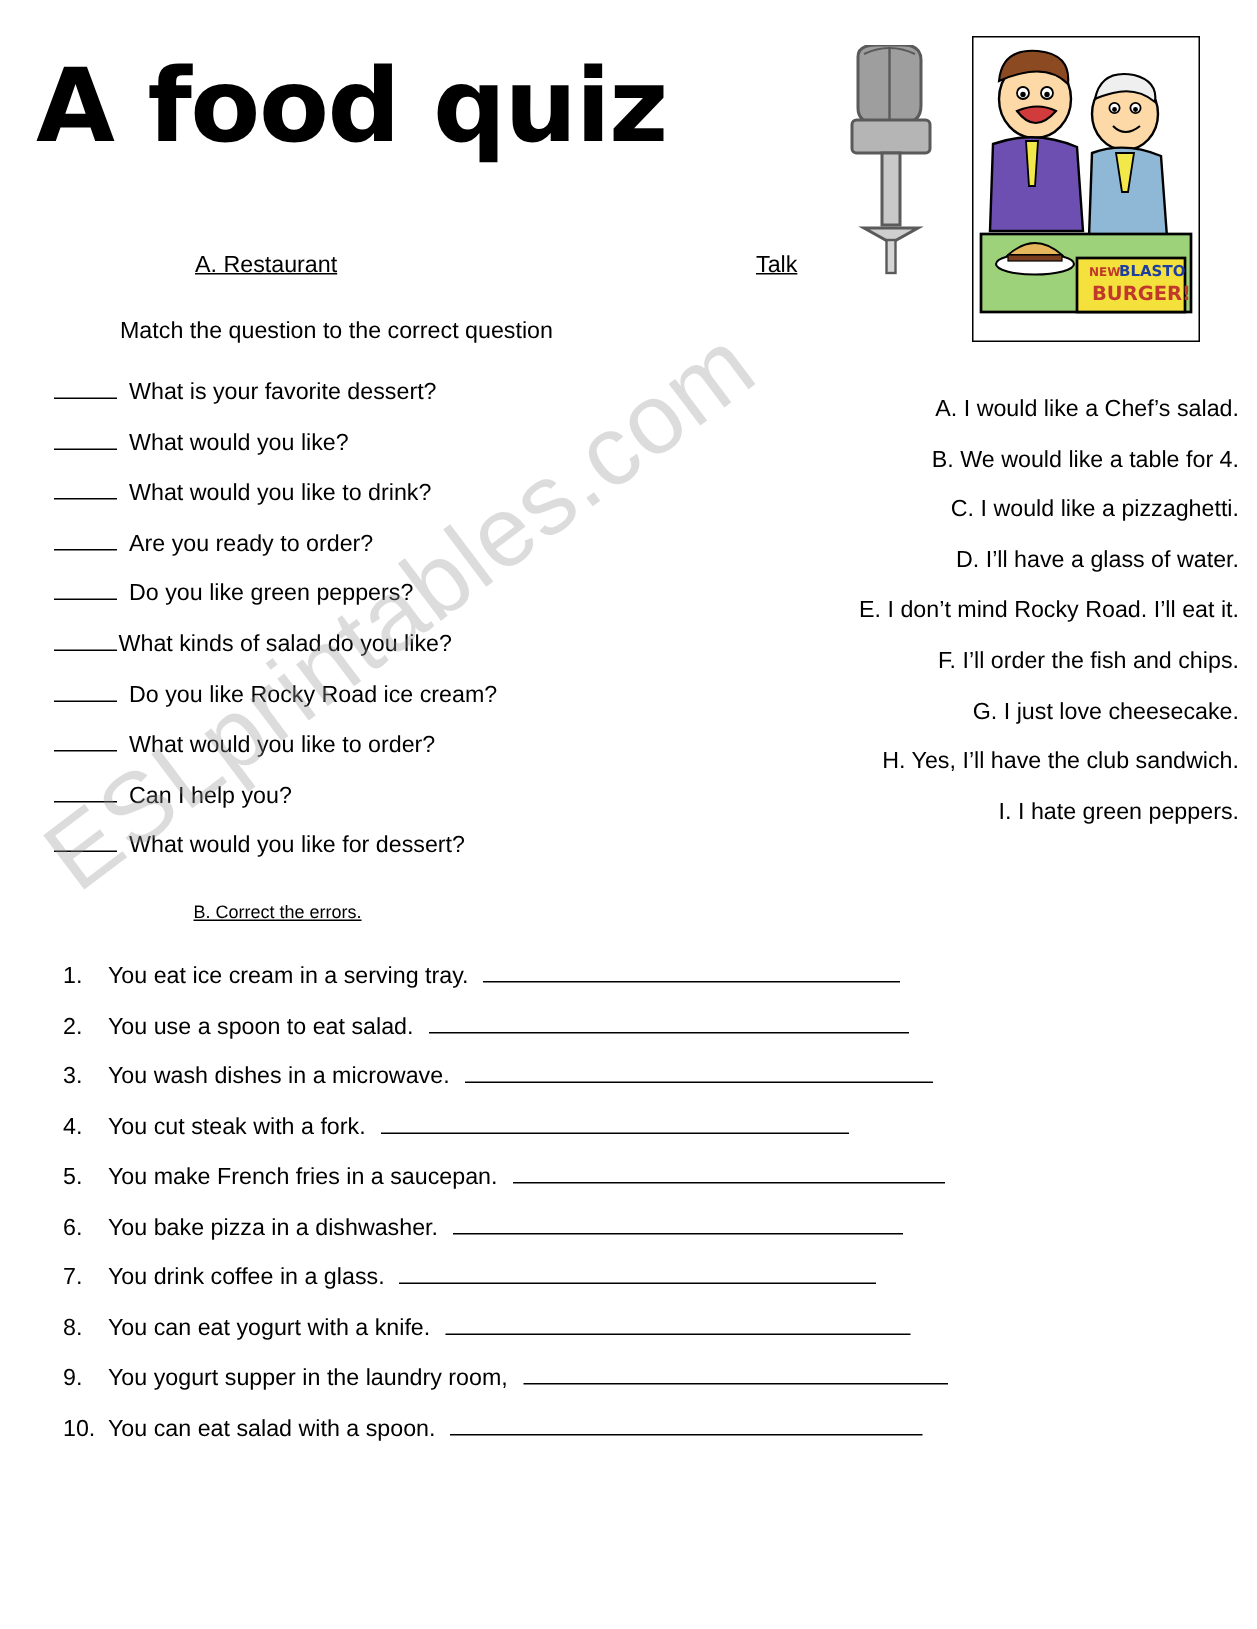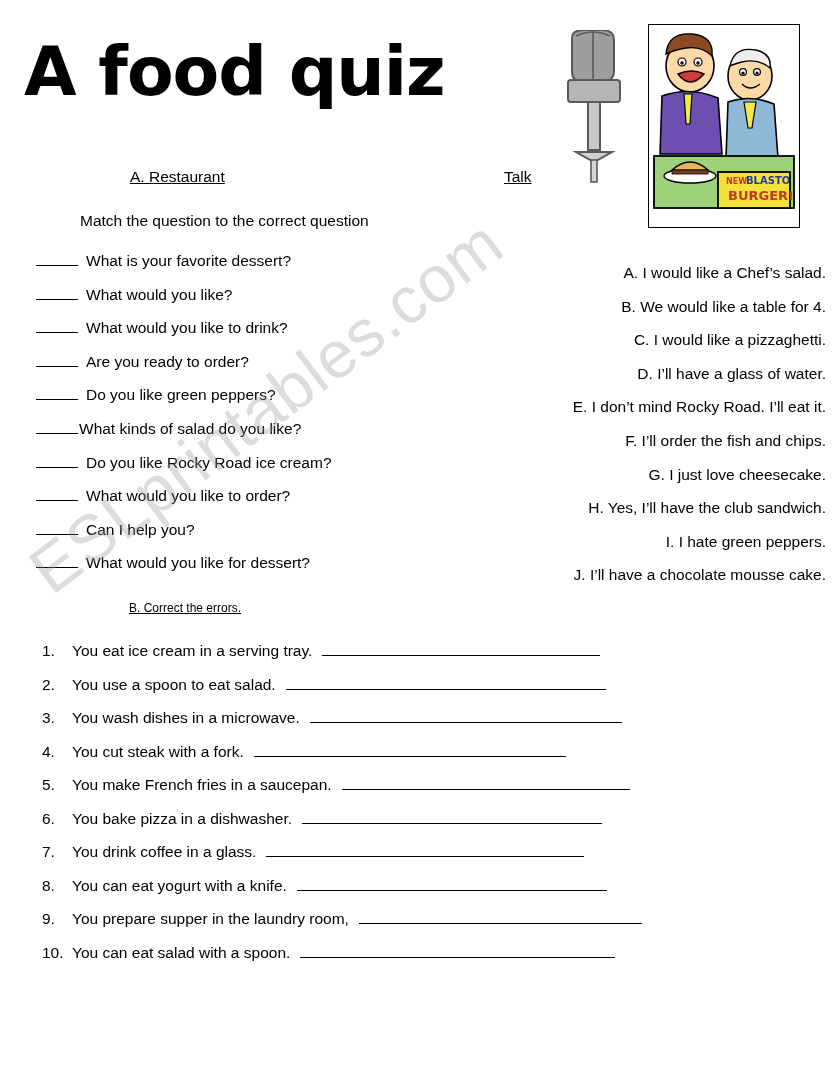--- a/index.html
+++ b/index.html
@@ -275,21 +275,20 @@
   <div class="right-col">
     <div class="a-row">A. I would like a Chef’s salad.</div>
     <div class="a-row">B. We would like a table for 4.</div>
     <div class="a-row">C. I would like a pizzaghetti.</div>
     <div class="a-row">D. I’ll have a glass of water.</div>
     <div class="a-row">E. I don’t mind Rocky Road. I’ll eat it.</div>
     <div class="a-row">F. I’ll order the fish and chips.</div>
     <div class="a-row">G. I just love cheesecake.</div>
     <div class="a-row">H. Yes, I’ll have the club sandwich.</div>
     <div class="a-row">I. I hate green peppers.</div>
-    <div class="a-row">J. I’ll have a chocolate mousse cake.</div>
   </div>
 
   <div class="sec-b">B. Correct the errors.</div>
 
   <div class="b-list">
     <div class="b-row">
       <span class="b-num">1.</span>
       <span class="b-text">You eat ice cream in a serving tray.</span>
       <span class="b-line" style="width: 278px; margin-left: 10px;"></span>
     </div>
@@ -323,21 +322,21 @@
       <span class="b-text">You drink coffee in a glass.</span>
       <span class="b-line" style="width: 318px; margin-left: 10px;"></span>
     </div>
     <div class="b-row">
       <span class="b-num">8.</span>
       <span class="b-text">You can eat yogurt with a knife.</span>
       <span class="b-line" style="width: 310px; margin-left: 10px;"></span>
     </div>
     <div class="b-row">
       <span class="b-num">9.</span>
-      <span class="b-text">You prepare supper in the laundry room,</span>
+      <span class="b-text">You yogurt supper in the laundry room,</span>
       <span class="b-line" style="width: 283px; margin-left: 10px;"></span>
     </div>
     <div class="b-row">
       <span class="b-num">10.</span>
       <span class="b-text">You can eat salad with a spoon.</span>
       <span class="b-line" style="width: 315px; margin-left: 10px;"></span>
     </div>
   </div>
 
   <div class="watermark">

